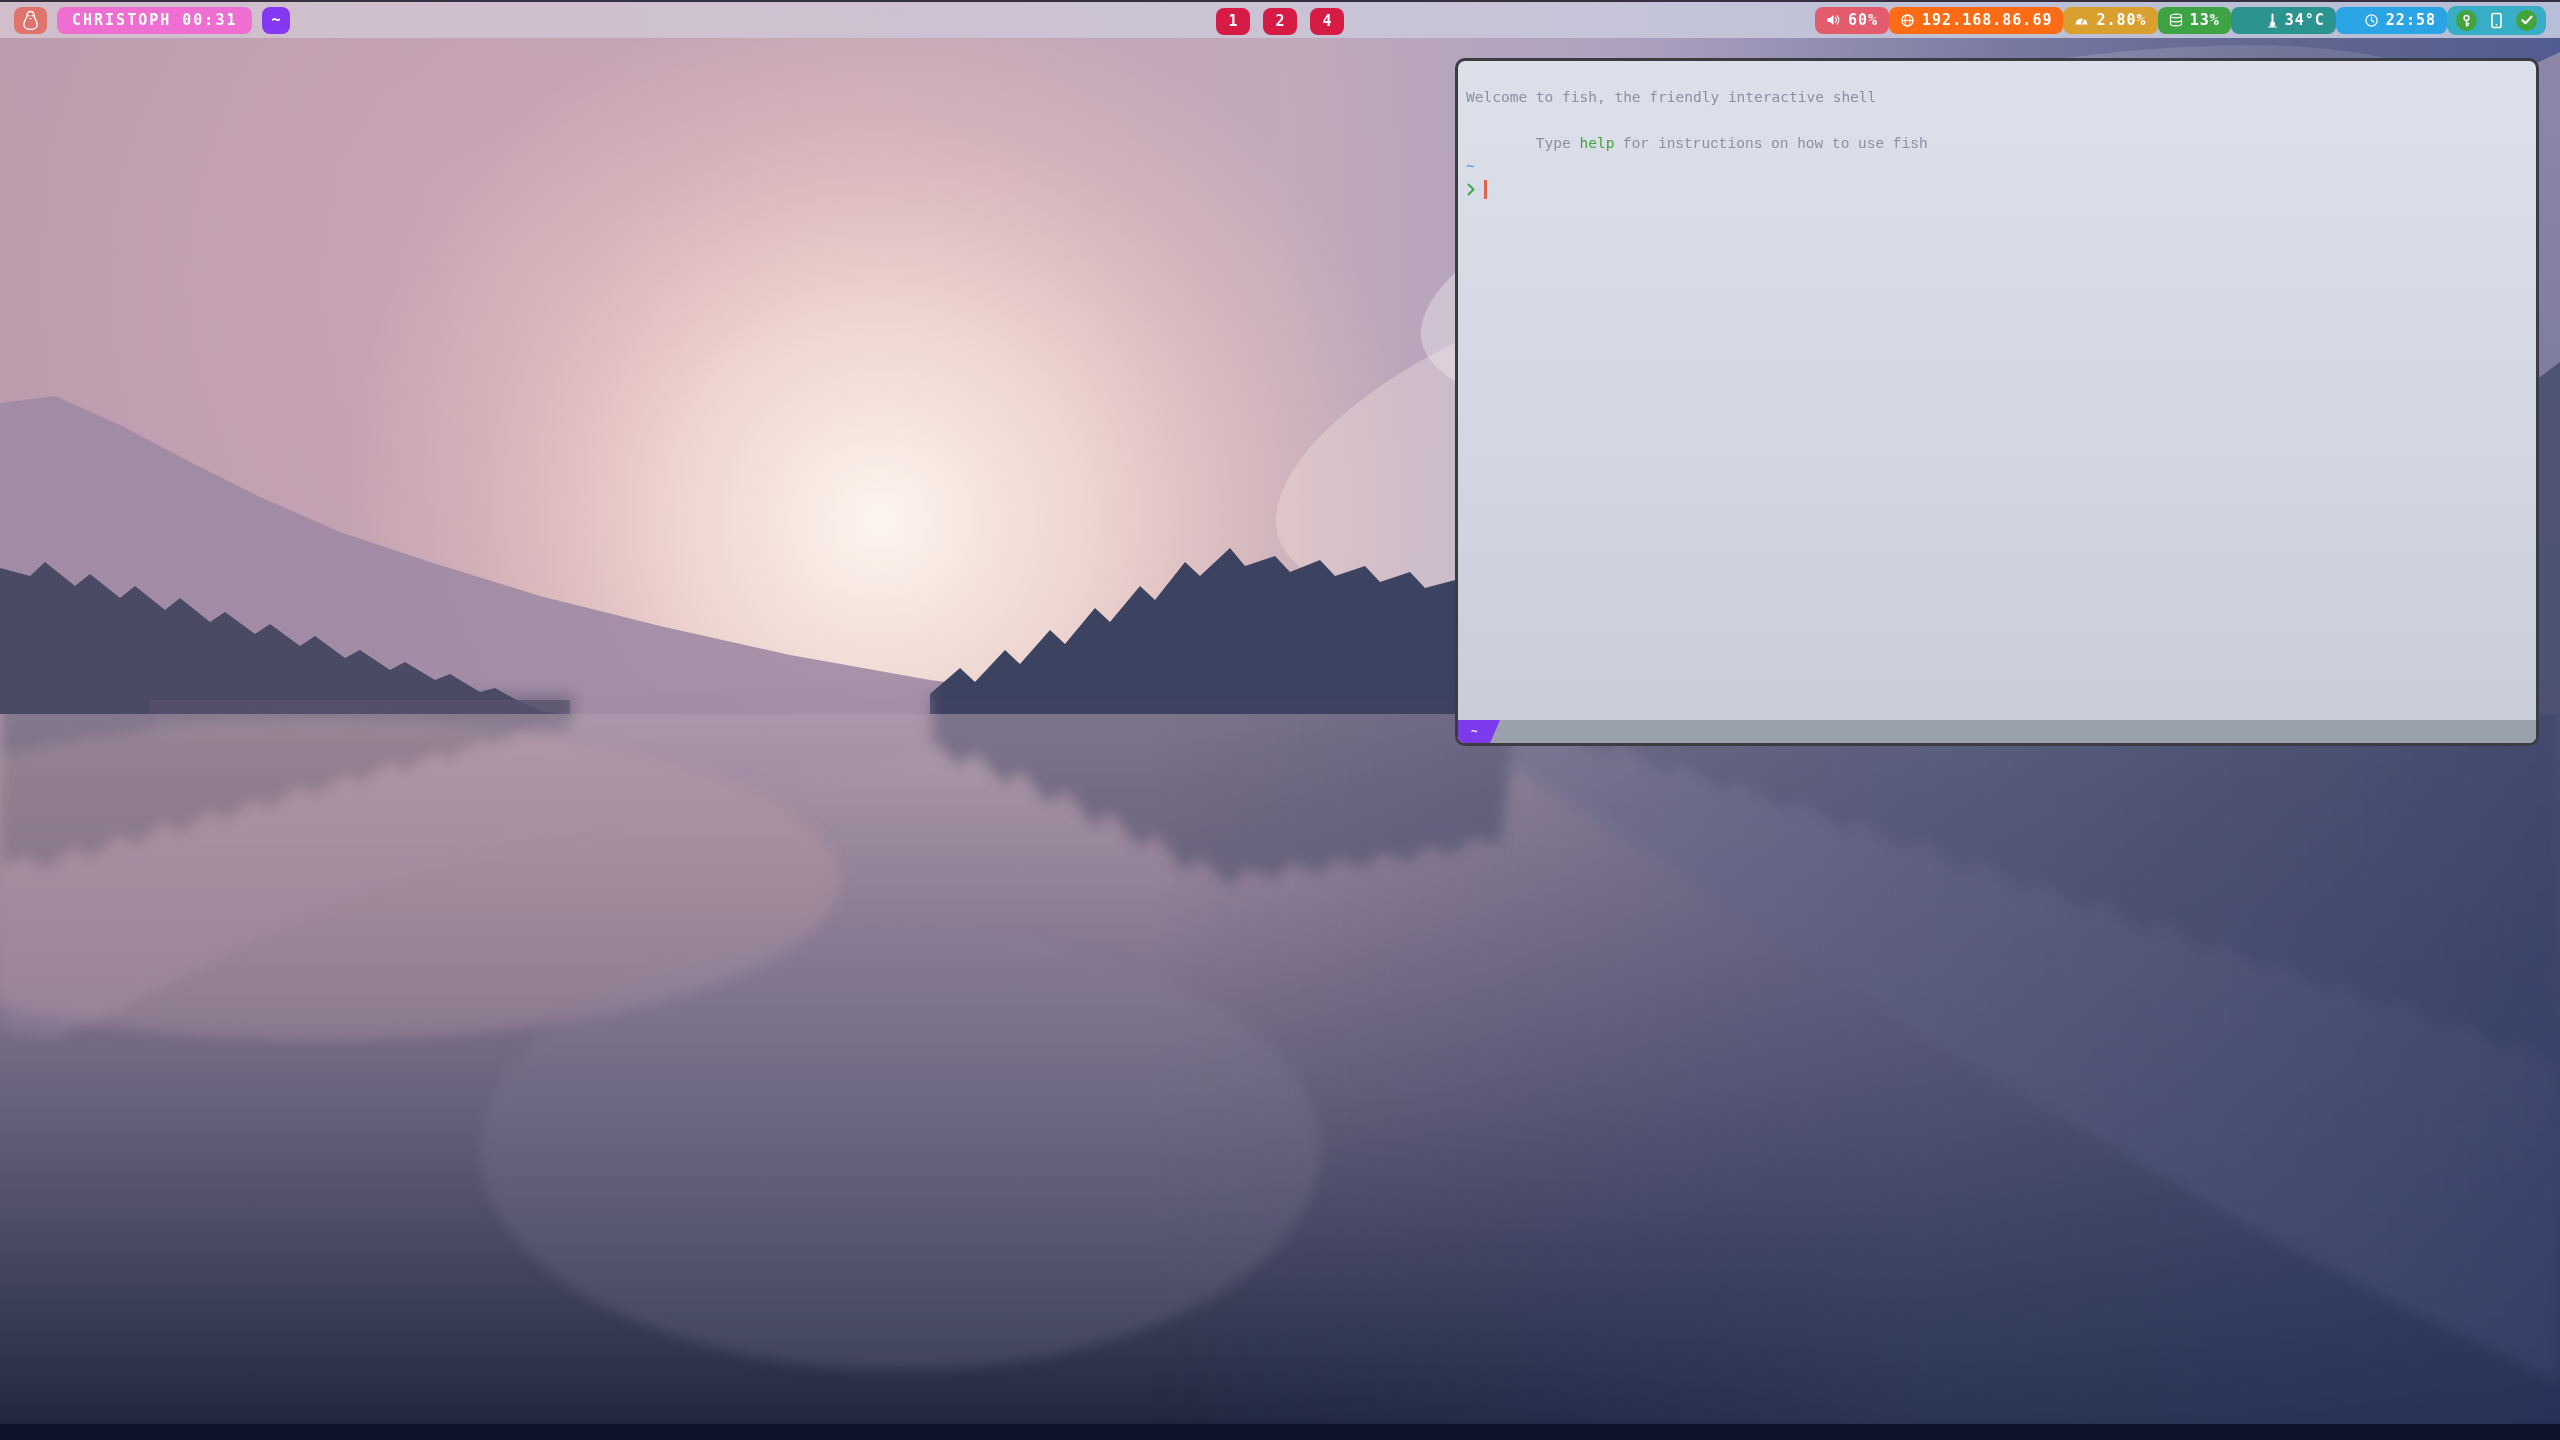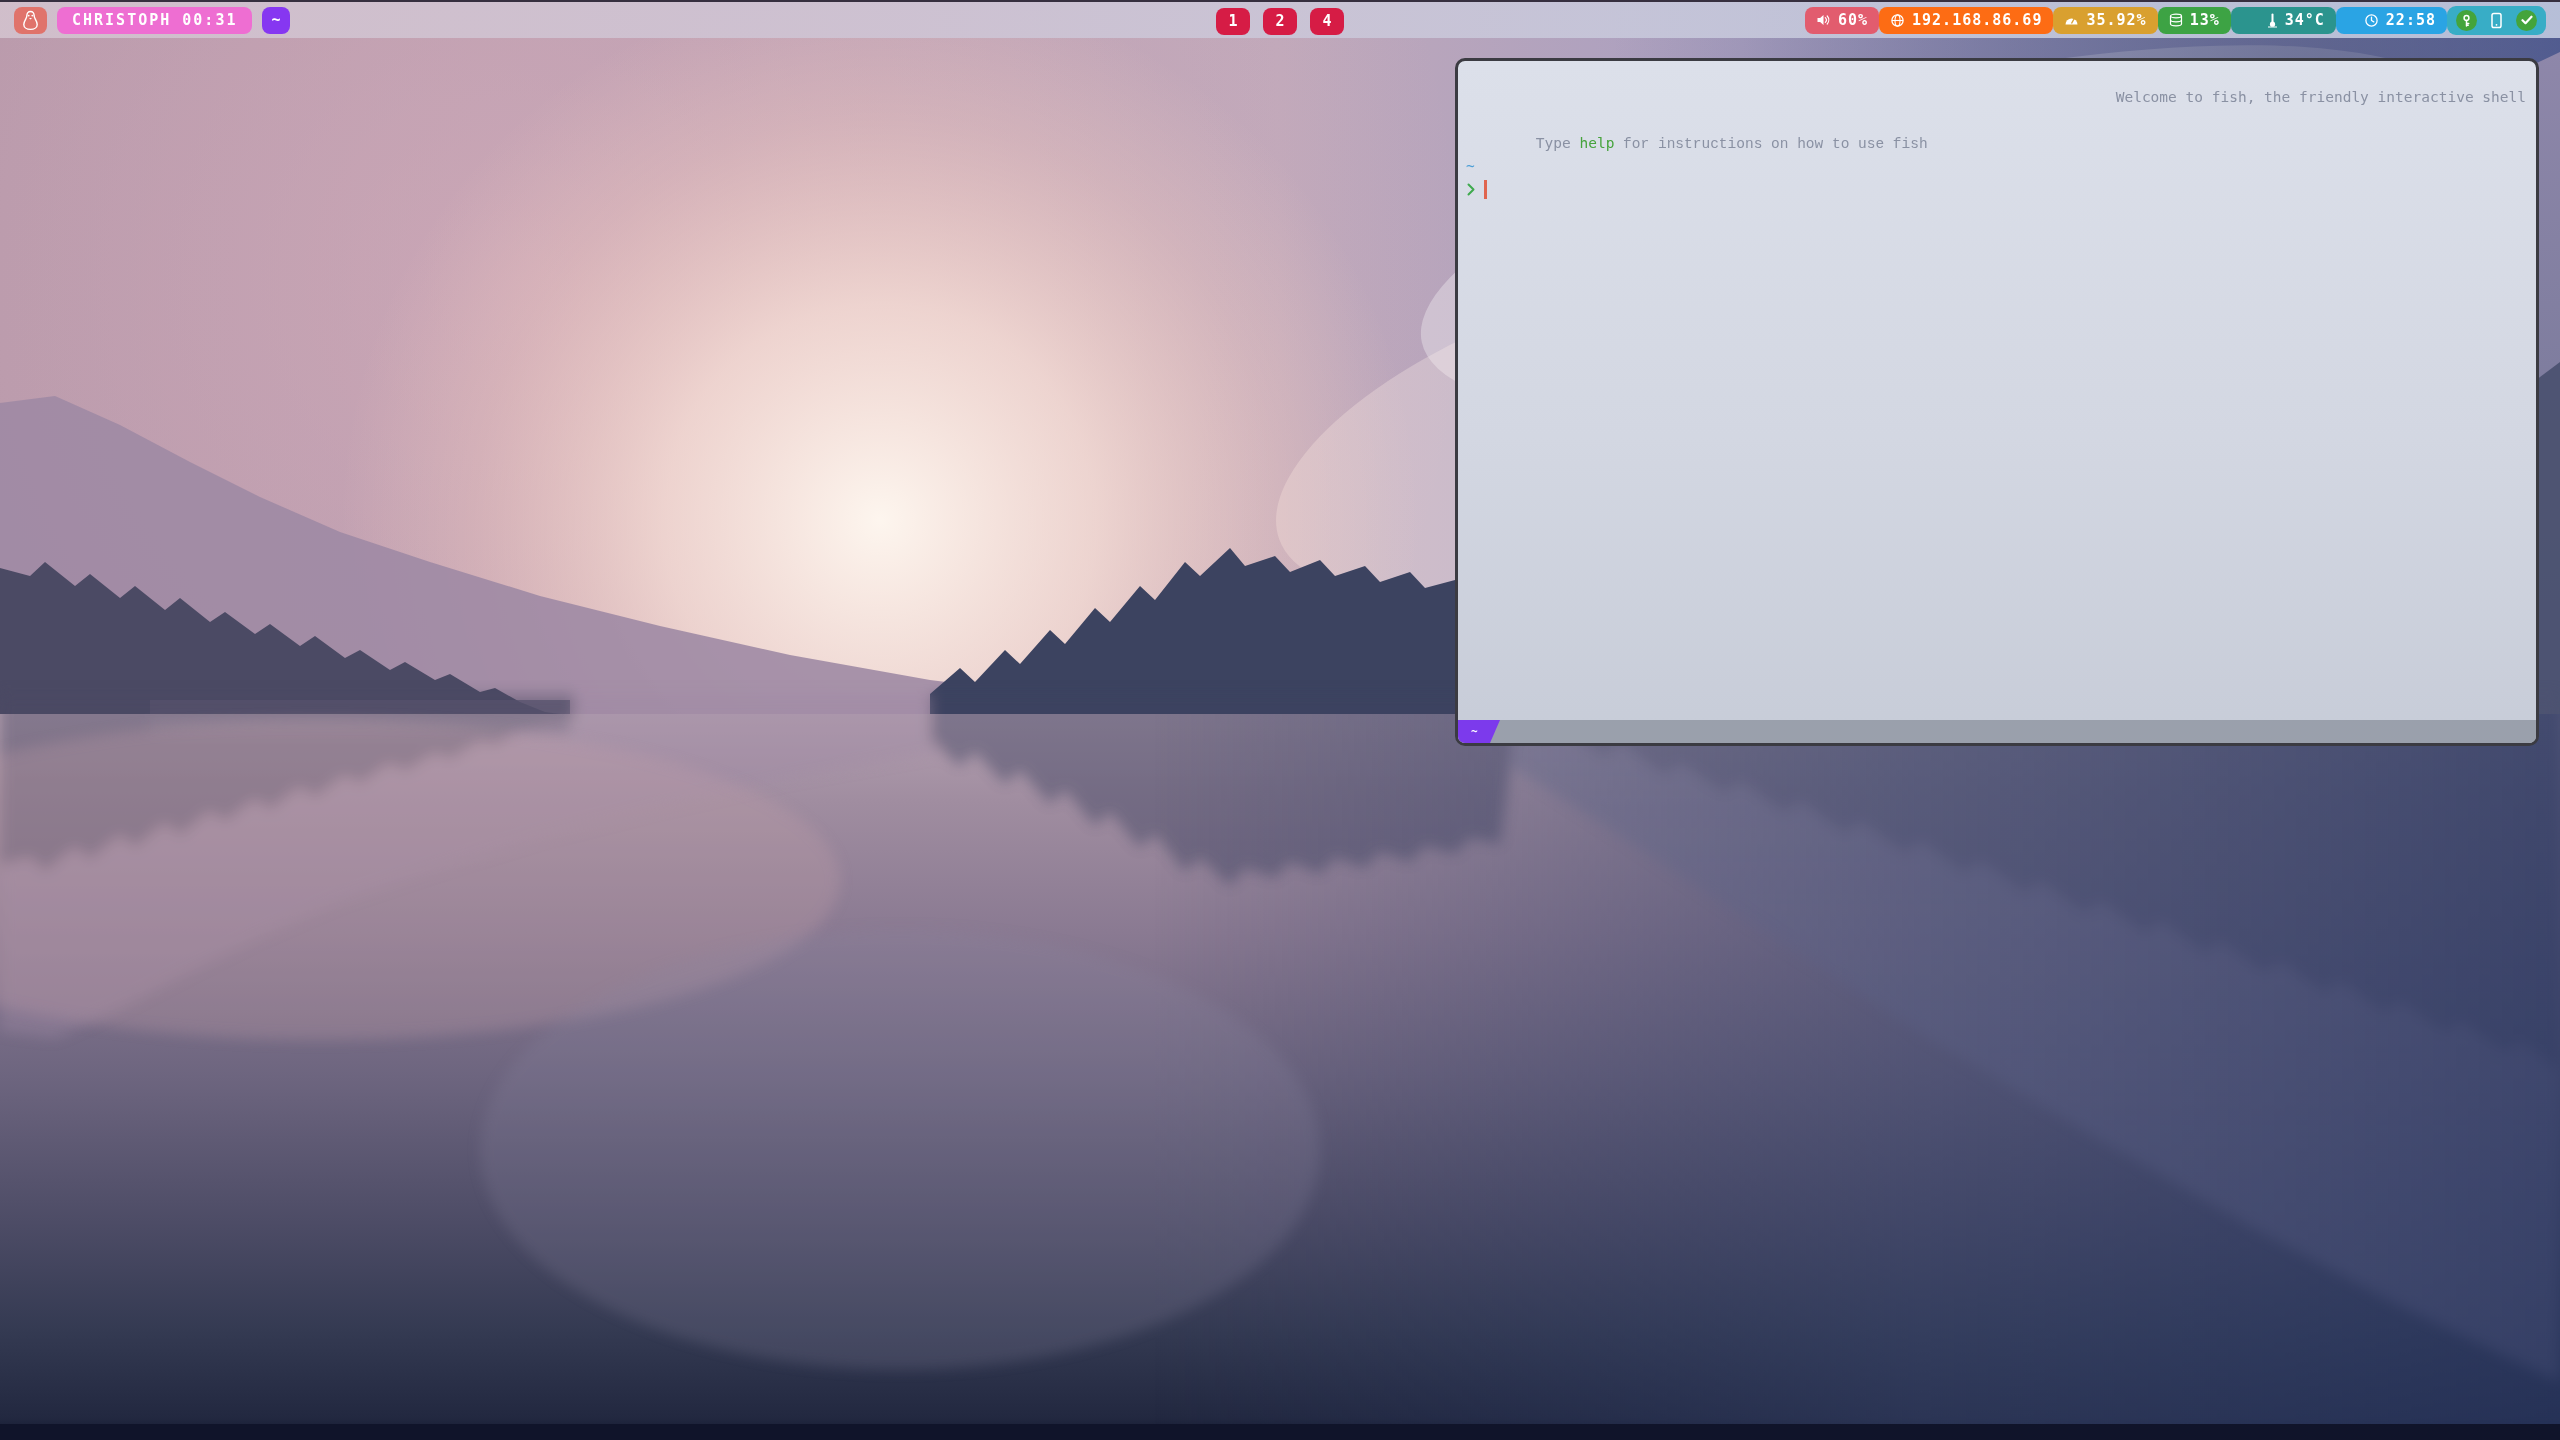--- a/index.html
+++ b/index.html
@@ -186,21 +186,21 @@
         <span>192.168.86.69</span>
       </span>
 
       <span class="badge" style="background: rgb(217, 160, 47);">
         <span class="bicon">
           <svg width="15" height="12" viewBox="0 0 15 12">
             <path d="M1.5 10.5a6 6 0 0112 0z" fill="#fff"></path>
             <path d="M7.5 9.5L10.6 4" stroke="#d9a02f" stroke-width="1.4"></path>
           </svg>
         </span>
-        <span>35.92%</span>
+        <span>2.80%</span>
       </span>
 
       <span class="badge" style="background: rgb(61, 163, 68);">
         <span class="bicon">
           <svg width="14" height="14" viewBox="0 0 14 14">
             <ellipse cx="7" cy="3" rx="5.5" ry="1.8" fill="none" stroke="#fff" stroke-width="1.2"></ellipse>
             <path d="M1.5 3v8c0 1 2.5 1.8 5.5 1.8s5.5-.8 5.5-1.8V3" fill="none" stroke="#fff" stroke-width="1.2"></path>
             <path d="M1.5 7c0 1 2.5 1.8 5.5 1.8S12.5 8 12.5 7" fill="none" stroke="#fff" stroke-width="1.2"></path>
           </svg>
         </span>
@@ -245,21 +245,21 @@
           <svg width="12" height="10" viewBox="0 0 12 10">
             <path d="M1.5 5.2l3 3 6-6.5" fill="none" stroke="#fff" stroke-width="2.2" stroke-linecap="round" stroke-linejoin="round"></path>
           </svg>
         </span>
       </span>
     </div>
   </div>
 
   <div class="terminal">
     <div class="term-content">
-      <div class="t-line" style="color: rgb(138, 145, 163); text-align: right;">Welcome to fish, the friendly interactive shell</div>
+      <div class="t-line" style="color: rgb(138, 145, 163);">Welcome to fish, the friendly interactive shell</div>
       <div class="t-line">
         <span style="color: rgb(138, 145, 163);">Type </span><span class="t-keyword" style="color: rgb(70, 163, 60);">help</span><span style="color: rgb(138, 145, 163); font-family: Liberation Mono, monospace;"> for instructions on how to use fish</span>
       </div>
       <div class="t-line"></div>
       <div class="t-cwd" style="color: rgb(77, 159, 214);">~</div>
       <div class="t-prompt">
         <svg width="10" height="15" viewBox="0 0 10 15">
           <path d="M2.5 2.5l5 5-5 5" fill="none" stroke="#3faa4e" stroke-width="2" stroke-linecap="round" stroke-linejoin="round"></path>
         </svg>
         <span class="cursor" style="background: rgb(224, 101, 79);"></span>

